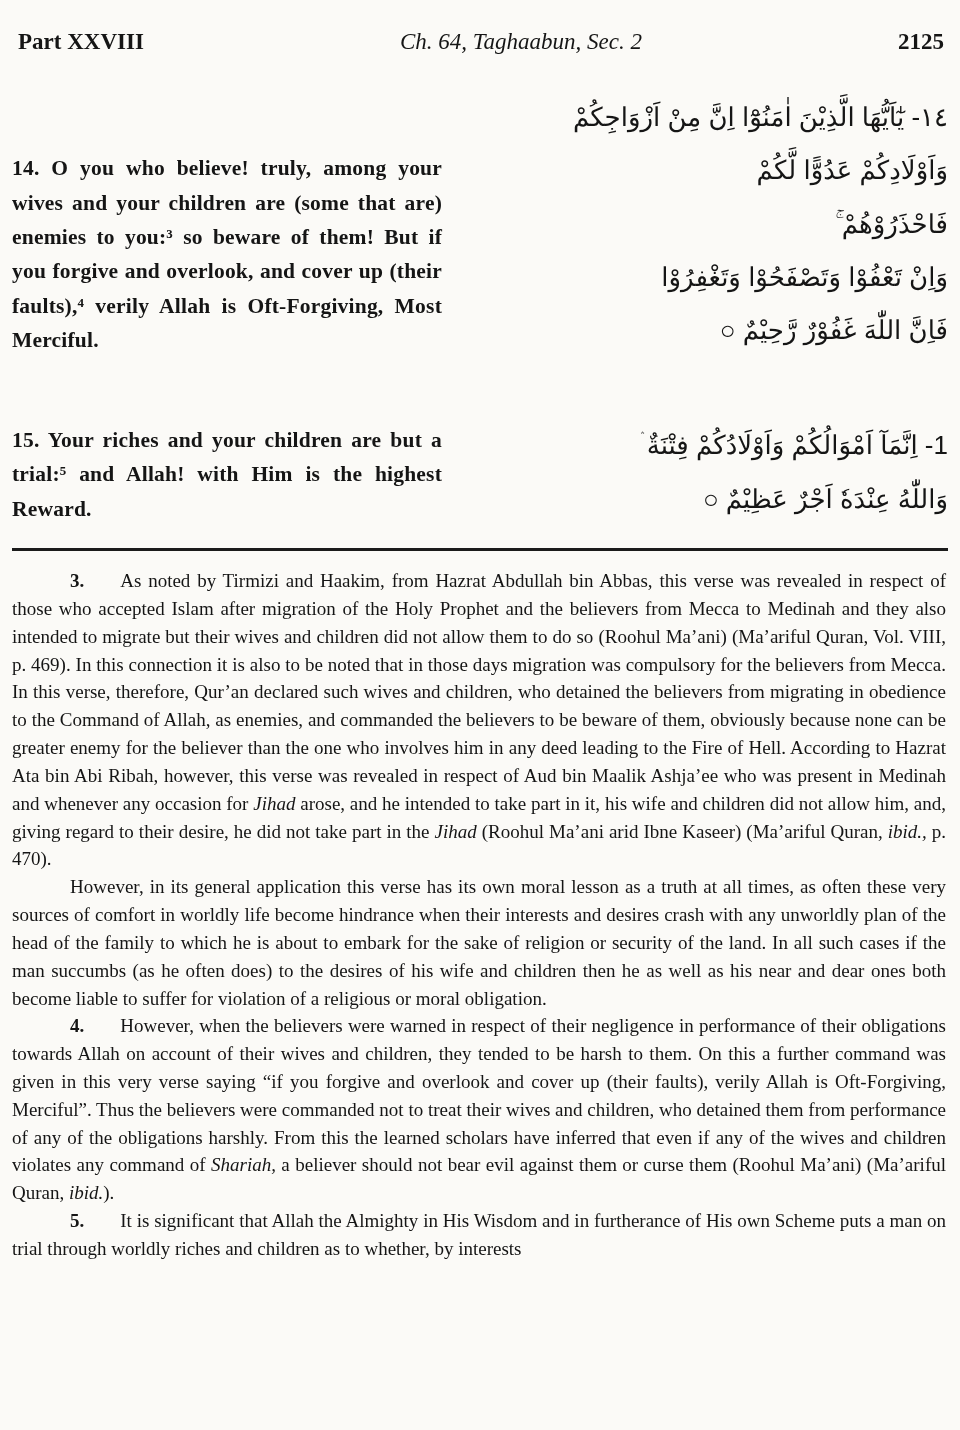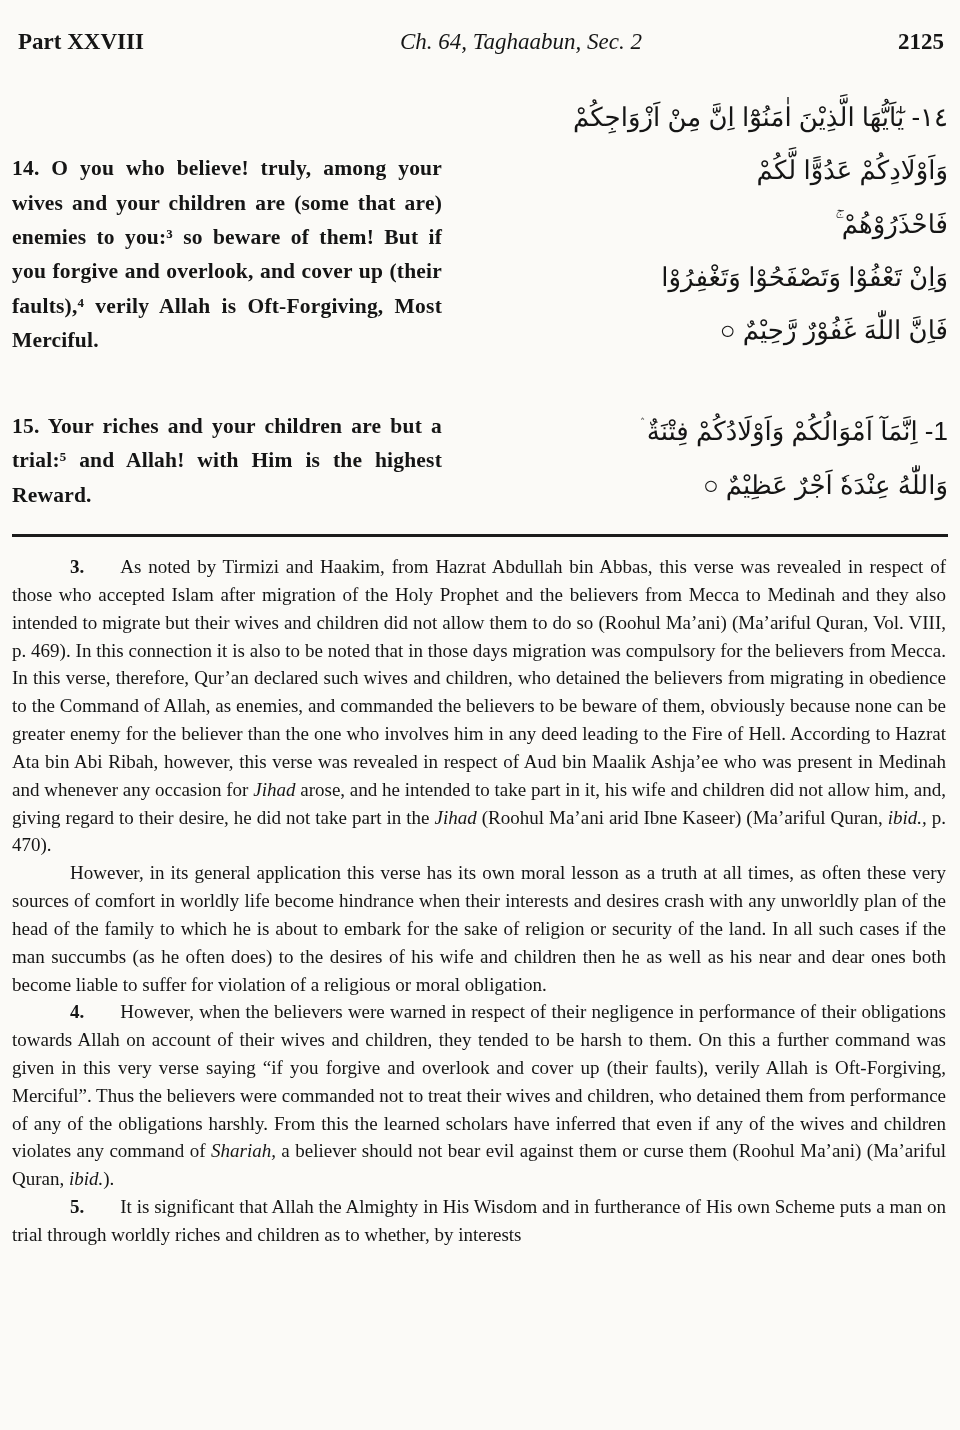--- a/index.html
+++ b/index.html
@@ -25,21 +25,21 @@
   }
   .header .chapter { font-style: italic; font-weight: normal; }
 
   
   .verses { margin-top: 28px; }
   .verse-row {
     display: flex;
     justify-content: space-between;
     align-items: flex-end;
   }
-  .verse-row + .verse-row { margin-top: 40px; }
+  .verse-row + .verse-row { margin-top: 54px; }
   .verse-english {
     width: 430px;
     font-weight: bold;
     font-size: 21.5px;
     line-height: 1.6;
     text-align: justify;
     letter-spacing: 0.2px;
   }
   .verse-arabic {
     width: 468px;

